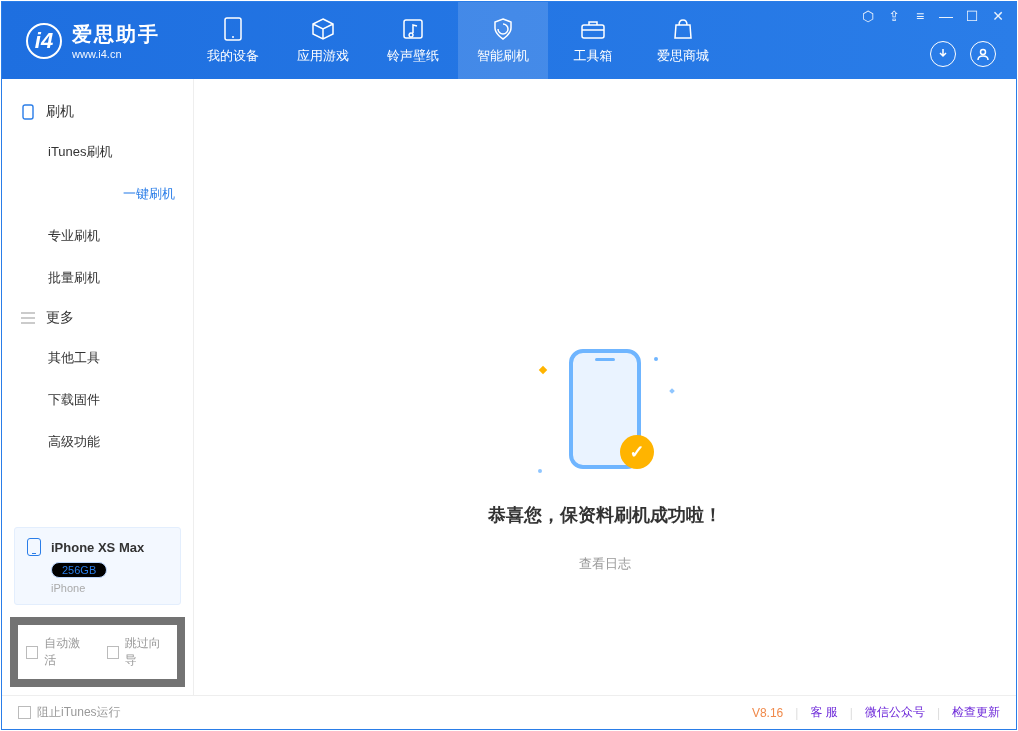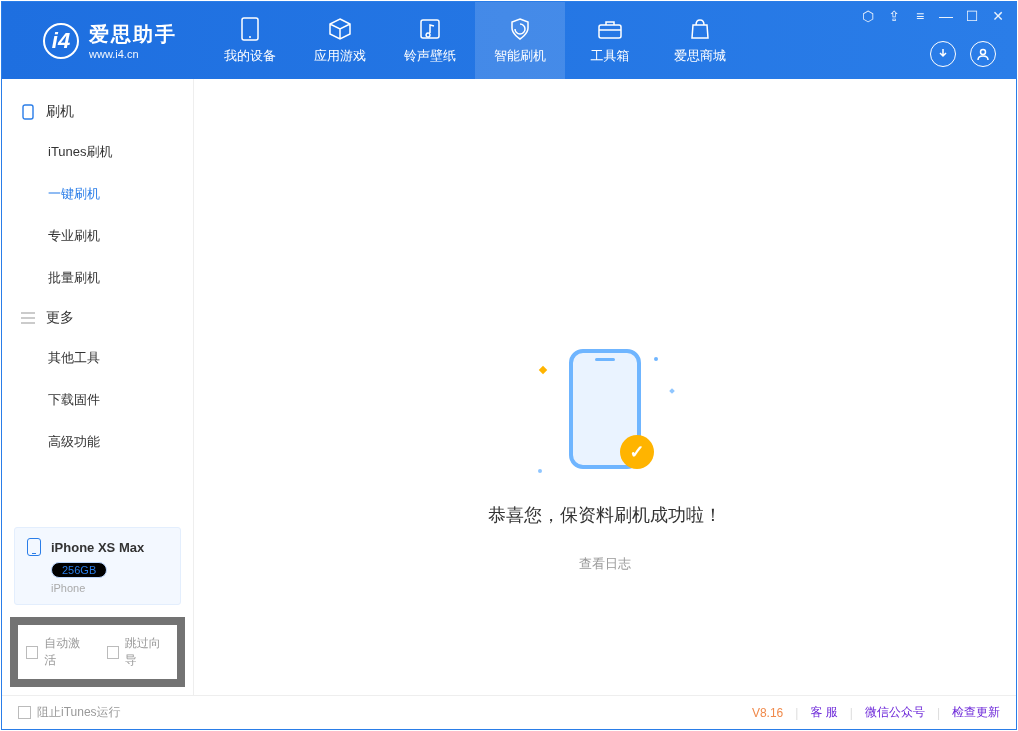--- a/index.html
+++ b/index.html
@@ -1,39 +1,39 @@
 <!DOCTYPE html>
 <html><head>
 <meta charset="utf-8">
 <style>
 * { margin: 0; padding: 0; box-sizing: border-box; font-family: "Microsoft YaHei", Arial, sans-serif; }
 body { width: 1018px; height: 731px; background: #fff; overflow: hidden; }
 .window { width: 1016px; height: 729px; margin: 1px; border: 1px solid #2a7de8; display: flex; flex-direction: column; }
 .titlebar { height: 77px; background: linear-gradient(to right, #1e6fe0, #2a7de8); display: flex; align-items: stretch; color: #fff; position: relative; }
-.logo-area { display: flex; align-items: center; padding: 0 18px 0 41px; }
+.logo-area { display: flex; align-items: center; padding: 0 18px 0 24px; }
 .logo-badge { width: 36px; height: 36px; border: 2.5px solid #fff; border-radius: 50%; display: flex; align-items: center; justify-content: center; font-weight: bold; font-size: 22px; font-style: italic; }
 .logo-text { margin-left: 10px; }
 .logo-text .cn { font-size: 20px; font-weight: 600; letter-spacing: 2px; }
 .logo-text .en { font-size: 11px; opacity: .95; }
 .nav { display: flex; align-items: stretch; margin-left: 10px; }
 .nav-item { width: 90px; display: flex; flex-direction: column; align-items: center; justify-content: center; cursor: pointer; }
 .nav-item.active { background: rgba(255,255,255,.15); }
 .nav-item .ic { width: 30px; height: 24px; margin-bottom: 6px; display: flex; align-items: center; justify-content: center; }
 .nav-item .lbl { font-size: 13px; }
 .win-ctrl { position: absolute; top: 6px; right: 10px; display: flex; gap: 10px; font-size: 14px; }
 .win-ctrl span { cursor: pointer; opacity: .9; width: 16px; text-align: center; }
 .user-ctrl { position: absolute; bottom: 12px; right: 20px; display: flex; gap: 14px; }
 .circ-btn { width: 26px; height: 26px; border: 1.6px solid #fff; border-radius: 50%; display: flex; align-items: center; justify-content: center; cursor: pointer; }
 .body { flex: 1; display: flex; min-height: 0; }
 .sidebar { width: 192px; border-right: 1px solid #eee; display: flex; flex-direction: column; }
 .side-scroll { flex: 1; padding-top: 14px; overflow: auto; }
 .side-group-header { display: flex; align-items: center; padding: 10px 18px; font-size: 14px; color: #333; font-weight: 400; }
 .sg-icon { width: 16px; height: 16px; margin-right: 10px; display: flex; align-items: center; justify-content: center; }
 .side-item { padding: 12px 18px 12px 46px; font-size: 13px; color: #333; cursor: pointer; }
-.side-item.active { color: #2a7de8; }
+.side-item.active { color: #2a7de8; text-align: right; }
 .mode-box, .device-box { margin: 8px 12px; border: 1px solid #e3eefd; background: #f3f8ff; border-radius: 3px; padding: 10px 12px; }
 .mode-box { display: flex; align-items: center; }
 .mode-icon { width: 18px; height: 18px; border: 2px solid #2a7de8; border-radius: 50%; position: relative; margin-right: 10px; }
 .mode-icon::before, .mode-icon::after { content: ''; position: absolute; background: #2a7de8; border-radius: 50%; }
 .mode-icon::before { width: 5px; height: 5px; top: 1px; left: 1px; }
 .mode-icon::after { width: 5px; height: 5px; bottom: 1px; right: 1px; }
 .mode-box span { font-size: 13px; color: #333; font-weight: 600; }
 .device-box .dev-head { display: flex; align-items: center; }
 .dev-ico { width: 14px; height: 18px; border: 1.5px solid #2a7de8; border-radius: 3px; margin-right: 10px; position: relative; }
 .dev-ico::after { content: ''; position: absolute; bottom: 1px; left: 50%; transform: translateX(-50%); width: 4px; height: 1.5px; background: #2a7de8; }
@@ -48,21 +48,21 @@
 .illus { position: relative; width: 150px; height: 130px; margin-bottom: 24px; }
 .phone { position: absolute; left: 50%; transform: translateX(-50%); top: 0; width: 72px; height: 120px; border: 4px solid #6fb5ff; border-radius: 14px; background: #eaf3ff; }
 .phone::before { content: ''; position: absolute; top: 5px; left: 50%; transform: translateX(-50%); width: 20px; height: 3px; background: #6fb5ff; border-radius: 2px; }
 .badge { position: absolute; right: 26px; bottom: 10px; width: 34px; height: 34px; background: #ffb400; border-radius: 50%; display: flex; align-items: center; justify-content: center; color: #fff; font-size: 18px; font-weight: bold; }
 .spark { position: absolute; width: 6px; height: 6px; background: #ffb400; transform: rotate(45deg); }
 .spark.s1 { top: 18px; left: 10px; }
 .spark.s2 { top: 40px; right: 6px; width: 4px; height: 4px; background: #8fc6ff; }
 .dot { position: absolute; width: 4px; height: 4px; border-radius: 50%; }
 .dot.d1 { bottom: 6px; left: 8px; background: #8fc6ff; }
 .dot.d2 { top: 8px; right: 22px; background: #6fb5ff; }
-.msg { font-size: 18px; color: #333; font-weight: 400; margin-bottom: 28px; }
+.msg { font-size: 18px; color: #333; font-weight: 700; margin-bottom: 28px; }
 .ok-btn { width: 150px; height: 38px; border: 1px solid #ddd; background: #fff; font-size: 14px; color: #444; cursor: pointer; margin-bottom: 18px; }
 .log-link { font-size: 13px; color: #999; cursor: pointer; }
 .statusbar { height: 34px; border-top: 1px solid #eee; display: flex; align-items: center; padding: 0 16px; font-size: 12px; color: #888; }
 .sb-left { display: flex; align-items: center; }
 .sb-right { margin-left: auto; display: flex; align-items: center; gap: 12px; }
 .sb-right .sep { color: #ddd; }
 .sb-ver { color: #f08a4b; }
 .sb-link { color: #6d28d9; cursor: pointer; }
 </style>
 </head>

